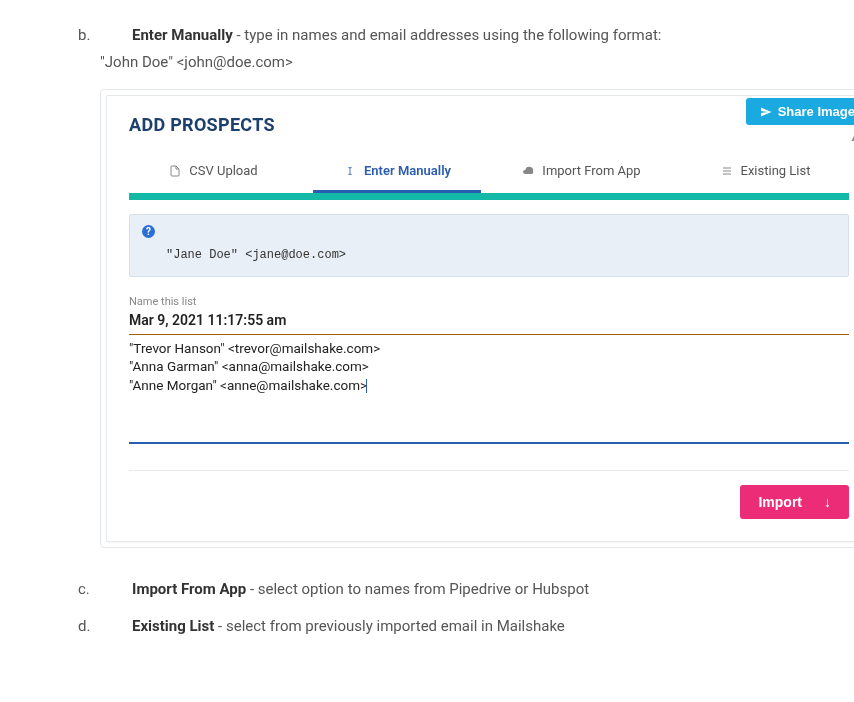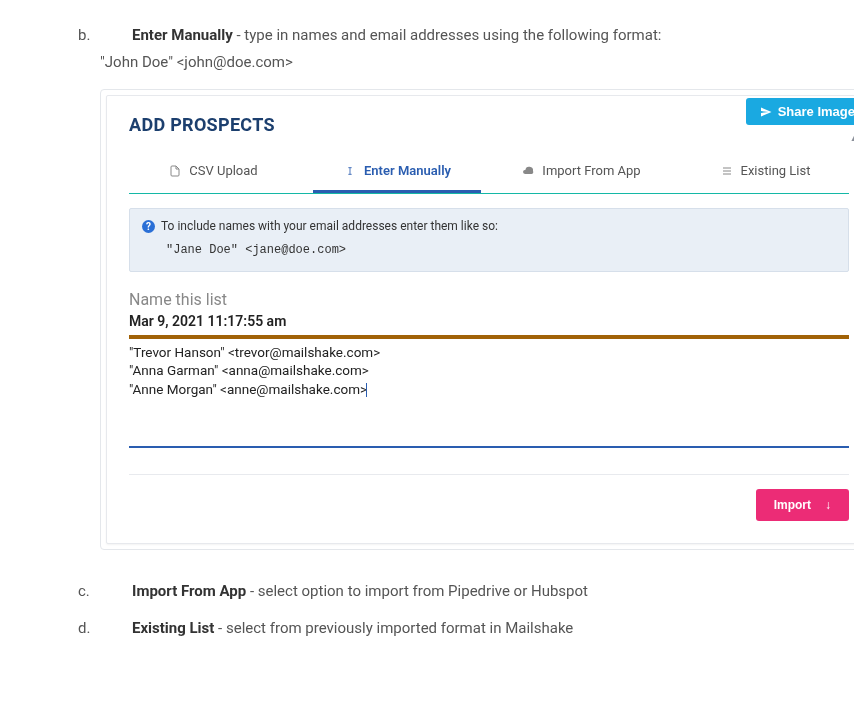--- a/index.html
+++ b/index.html
@@ -81,21 +81,21 @@
     font-size: 18px;
     font-weight: 700;
     color: #1c3f6e;
     letter-spacing: 0.3px;
     margin-bottom: 18px;
   }
 
   .tab-row {
     display: flex;
     gap: 16px;
-    border-bottom: 1px solid #14b8a6;
+    border-bottom: 7px solid #14b8a6;
     align-items: center;
   }
   .tab {
     flex: 1;
     text-align: center;
     padding: 10px 4px 12px 4px;
     font-size: 13px;
     color: #555;
     cursor: pointer;
     display: flex;
@@ -139,30 +139,30 @@
     font-weight:700;
   }
   .info-example {
     font-family: "Courier New", monospace;
     font-size: 12px;
     margin: 10px 0 0 24px;
     color: #333;
   }
 
   .field-label {
-    font-size: 16px;
+    font-size: 11px;
     color: #888;
     margin-top: 18px;
   }
   .field-value {
     font-size: 14px;
     color: #222;
     font-weight: 600;
     padding: 4px 0 6px 0;
-    border-bottom: 4px solid #a16207;
+    border-bottom: 1px solid #a16207;
   }
 
   .email-label {
     font-size: 11px;
     color: #2a5db0;
     font-weight: 500;
     margin-top: 26px;
   }
   .email-area {
     font-size: 13.5px;
@@ -185,27 +185,27 @@
     border-top:1px solid #e8eaee;
     margin-top:26px;
     padding-top:14px;
     text-align:right;
   }
   .import-btn {
     background:#ec2c76;
     color:#fff;
     border:none;
     padding:9px 18px;
-    font-size:12px;
+    font-size:14px;
     font-weight:600;
     border-radius:3px;
     cursor:pointer;
     display:inline-flex;
     align-items:center;
-    gap:14px;
+    gap:22px;
   }
 </style>
 </head>
 <body>
 
 <div class="doc">
 
   <div class="list-item">
     <span class="list-marker">b.</span>
     <span class="list-body">
@@ -262,21 +262,20 @@
                 <line x1="4" y1="18" x2="20" y2="18"></line>
               </svg>
           </span>
           <span>Existing List</span>
         </div>
       </div>
 
       <div class="info-banner">
         <div class="info-top">
           <span class="info-icon">?</span>
-          <span>To include names with your email addresses enter them like so:</span>
         </div>
         <div class="info-example">"Jane Doe" &lt;jane@doe.com&gt;</div>
       </div>
 
       <div class="field-label">Name this list</div>
       <div class="field-value">Mar 9, 2021 11:17:55 am</div>
 
       <div class="email-area"><span>"Trevor Hanson" &lt;trevor@mailshake.com&gt;
 "Anna Garman" &lt;anna@mailshake.com&gt;
 "Anne Morgan" &lt;anne@mailshake.com&gt;</span><span class="cursor-bar"></span></div>
@@ -287,24 +286,24 @@
           <span>↓</span>
         </button>
       </div>
 
     </div>
   </div>
 
   <div class="list-item">
     <span class="list-marker">c.</span>
     <span class="list-body">
-      <strong>Import From App</strong><span> - select option to import from Pipedrive or Hubspot</span>
+      <strong>Import From App</strong><span> - select option to names from Pipedrive or Hubspot</span>
     </span>
   </div>
 
   <div class="list-item" style="margin-top:14px">
     <span class="list-marker">d.</span>
     <span class="list-body">
-      <strong>Existing List</strong><span> - select from previously imported format in Mailshake</span>
+      <strong>Existing List</strong><span> - select from previously imported email in Mailshake</span>
     </span>
   </div>
 
 </div>
 
 </body></html>

